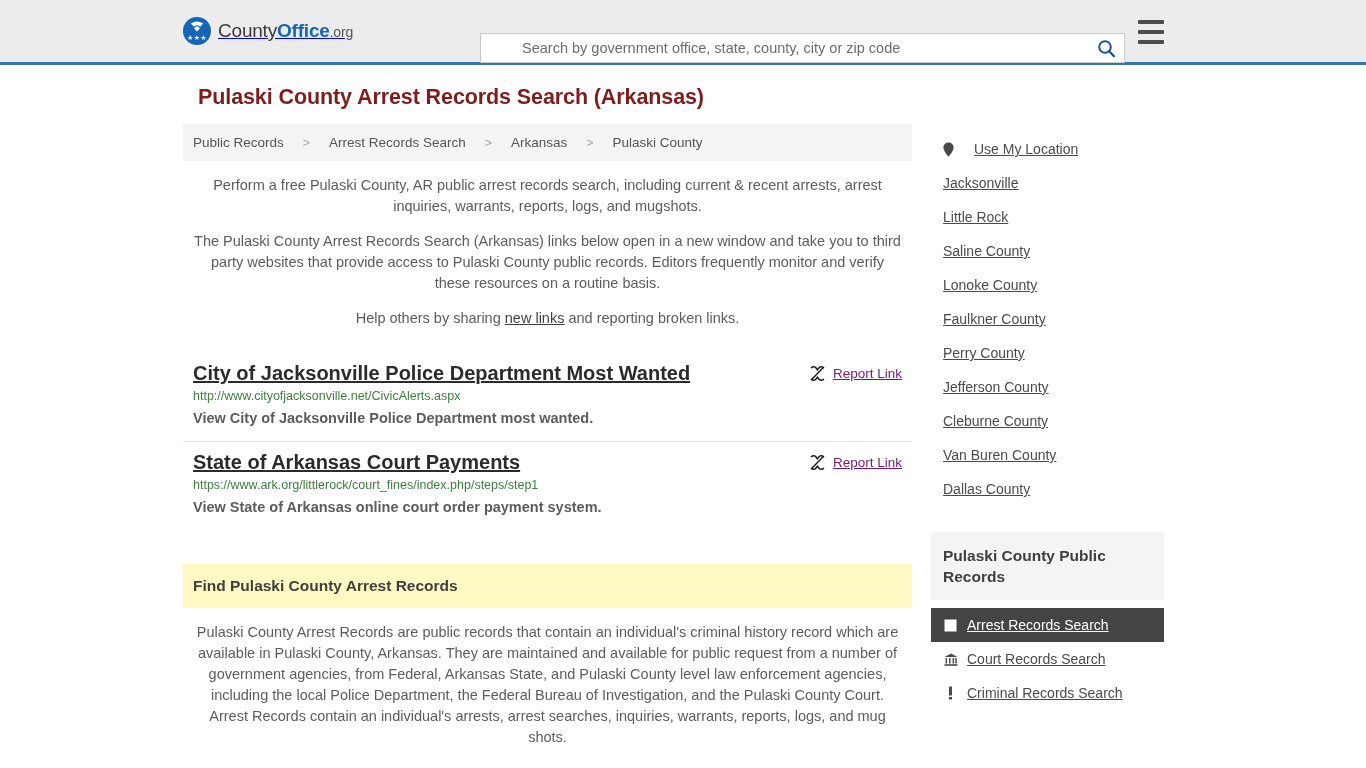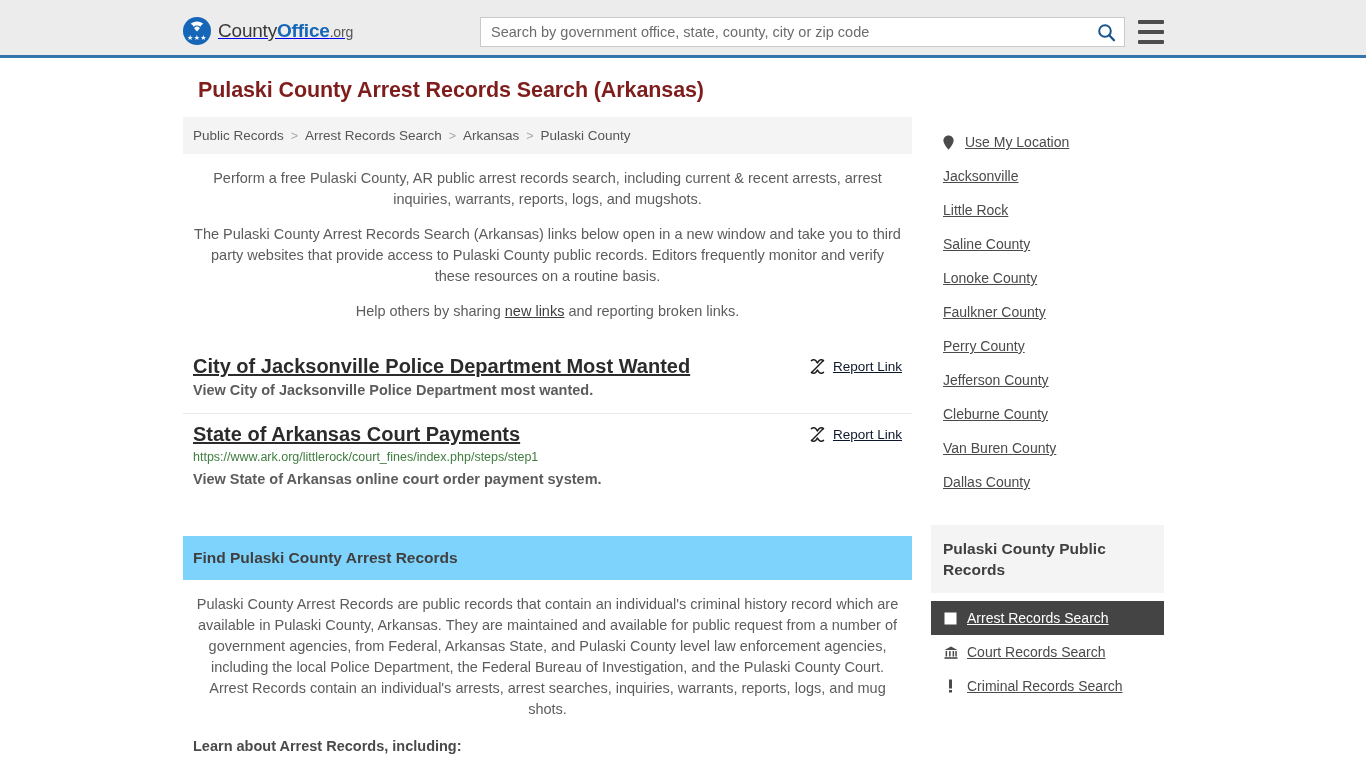--- a/index.html
+++ b/index.html
@@ -7,21 +7,21 @@
     margin: 0; padding: 0;
     width: 1366px; height: 768px;
     overflow: hidden;
     background: #ffffff;
     font-family: "Liberation Sans", sans-serif;
     -webkit-font-smoothing: antialiased;
   }
 
   
   #site-header {
-    height: 58px;
+    height: 65px;
     width: 100%;
     background: #ececec;
     border-bottom: 3px solid #3476ab;
     position: relative;
   }
   #header-inner {
     width: 1000px;
     margin: 0 auto;
     height: 62px;
     position: relative;
@@ -66,27 +66,28 @@
     letter-spacing: -0.2px;
     white-space: nowrap;
   }
   #logo-text .b { color: #1566b7; font-weight: bold; }
   #logo-text .n { font-weight: normal; }
   #logo-text .org { font-size: 14px; color: #555; }
 
   #search-wrap {
     position: absolute;
     left: 297px;
-    top: 17px;
+    top: 33px;
     width: 645px;
     height: 30px;
     background: #fff;
     border: 1px solid #c9c9c9;
     display: flex;
     align-items: center;
+    padding-left: 31px;
   }
   #search-input {
     flex: 1;
     border: none;
     outline: none;
     height: 28px;
     padding: 0 10px;
     font-size: 14.5px;
     color: #333;
     font-family: "Liberation Sans", sans-serif;
@@ -145,21 +146,21 @@
 
   
   #breadcrumb {
     background: #f4f4f4;
     padding: 11px 10px;
     font-size: 13.5px;
     color: #555;
     display: flex;
     align-items: center;
     flex-wrap: wrap;
-    gap: 0;
+    gap: 12px;
   }
   #breadcrumb a {
     color: #555;
     text-decoration: none;
     cursor: pointer;
   }
   #breadcrumb .sep {
     color: #a8a8a8;
     margin: 0 7px;
     font-size: 12.5px;
@@ -194,21 +195,21 @@
     color: #2b2b2b;
     text-decoration: underline;
     cursor: pointer;
     line-height: 19px;
   }
   .report-link {
     display: flex;
     align-items: center;
     gap: 7px;
     font-size: 13.5px;
-    color: #0f172a;
+    color: #701a75;
     cursor: pointer;
     white-space: nowrap;
     padding-top: 1px;
   }
   .entry-url {
     font-size: 12.5px;
     color: #3f7d3f;
     margin-top: 5px;
     line-height: 16px;
     word-break: break-all;
@@ -216,21 +217,21 @@
   .entry-desc {
     font-size: 14.5px;
     color: #5c5c5c;
     margin-top: 4px;
     line-height: 20px;
     font-weight: bold;
   }
 
   
   .section-head {
-    background: #7dd3fc;
+    background: #fef9c3;
     padding: 13px 10px;
     font-size: 15.5px;
     font-weight: bold;
     color: #3f3f3f;
     margin-top: 34px;
   }
   #section-body { margin-top: 14px; }
   .sub-head {
     font-size: 14.5px;
     font-weight: bold;
@@ -244,21 +245,21 @@
     padding: 13px 12px;
     font-size: 15.5px;
     font-weight: bold;
     color: #3f3f3f;
     line-height: 21px;
   }
   .near-list { padding: 8px 0 0 0; }
   .near-item {
     display: flex;
     align-items: center;
-    gap: 11px;
+    gap: 20px;
     padding: 9px 12px;
     font-size: 14px;
   }
   .near-item a {
     color: #4a4a4a;
     text-decoration: underline;
     cursor: pointer;
   }
   .pin-icon { flex: none; display: flex; }
 
@@ -347,20 +348,21 @@
                 <svg width="17" height="17" viewBox="0 0 17 17" xmlns="http://www.w3.org/2000/svg">
                   <path d="M2.4 2.6 C4.0 1.3 6.0 1.6 7.1 3.0 L8.4 4.7" fill="none" stroke="#1c1c1c" stroke-width="1.5" stroke-linecap="round"></path>
                   <path d="M14.5 2.6 C12.9 1.3 10.9 1.6 9.8 3.0 L8.5 4.7" fill="none" stroke="#1c1c1c" stroke-width="1.5" stroke-linecap="round"></path>
                   <path d="M2.4 14.4 C4.0 15.7 6.0 15.4 7.1 14.0 L8.4 12.3" fill="none" stroke="#1c1c1c" stroke-width="1.5" stroke-linecap="round"></path>
                   <path d="M14.5 14.4 C12.9 15.7 10.9 15.4 9.8 14.0 L8.5 12.3" fill="none" stroke="#1c1c1c" stroke-width="1.5" stroke-linecap="round"></path>
                   <line x1="2.6" y1="14.6" x2="14.4" y2="2.4" stroke="#1c1c1c" stroke-width="1.4" stroke-linecap="round"></line>
                 </svg>
                 <span>Report Link</span>
               </a>
             </div>
+            <div class="entry-url">http://www.cityofjacksonville.net/CivicAlerts.aspx</div>
             <div class="entry-desc">View City of Jacksonville Police Department most wanted.</div>
           </div>
           <div class="link-entry">
             <div class="entry-head">
               <a class="entry-title" href="#">State of Arkansas Court Payments</a>
               <a class="report-link" href="#">
                 <svg width="17" height="17" viewBox="0 0 17 17" xmlns="http://www.w3.org/2000/svg">
                   <path d="M2.4 2.6 C4.0 1.3 6.0 1.6 7.1 3.0 L8.4 4.7" fill="none" stroke="#1c1c1c" stroke-width="1.5" stroke-linecap="round"></path>
                   <path d="M14.5 2.6 C12.9 1.3 10.9 1.6 9.8 3.0 L8.5 4.7" fill="none" stroke="#1c1c1c" stroke-width="1.5" stroke-linecap="round"></path>
                   <path d="M2.4 14.4 C4.0 15.7 6.0 15.4 7.1 14.0 L8.4 12.3" fill="none" stroke="#1c1c1c" stroke-width="1.5" stroke-linecap="round"></path>

